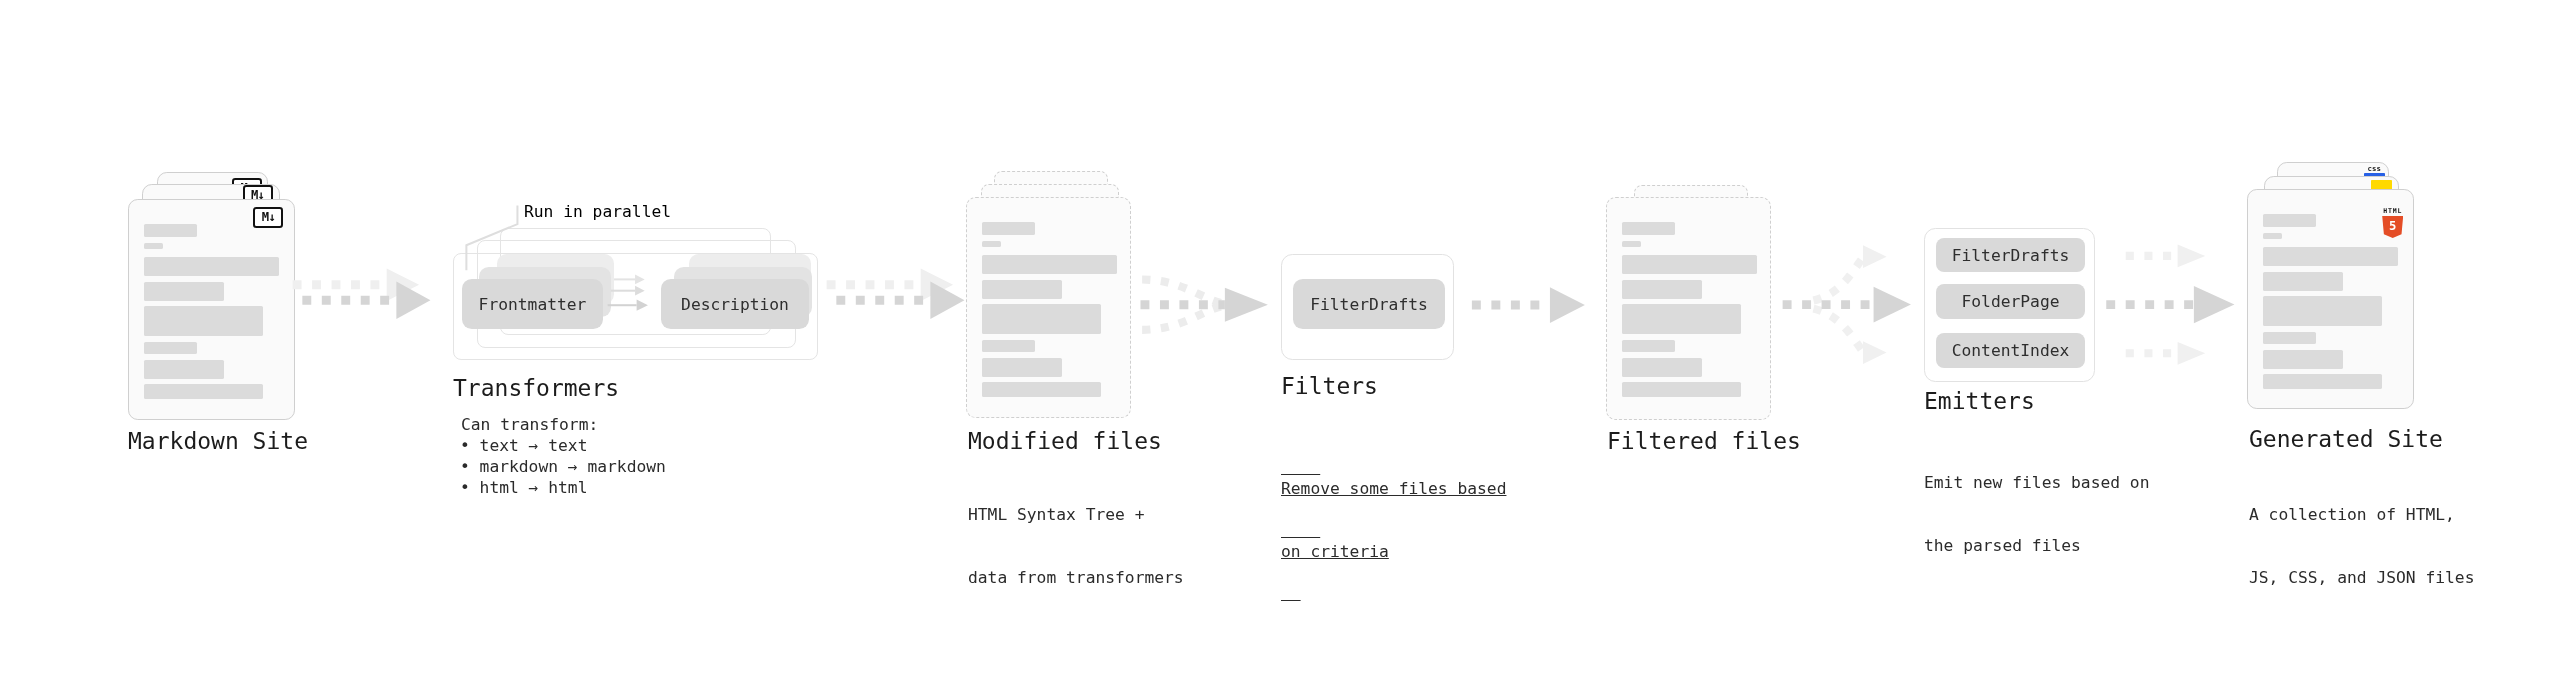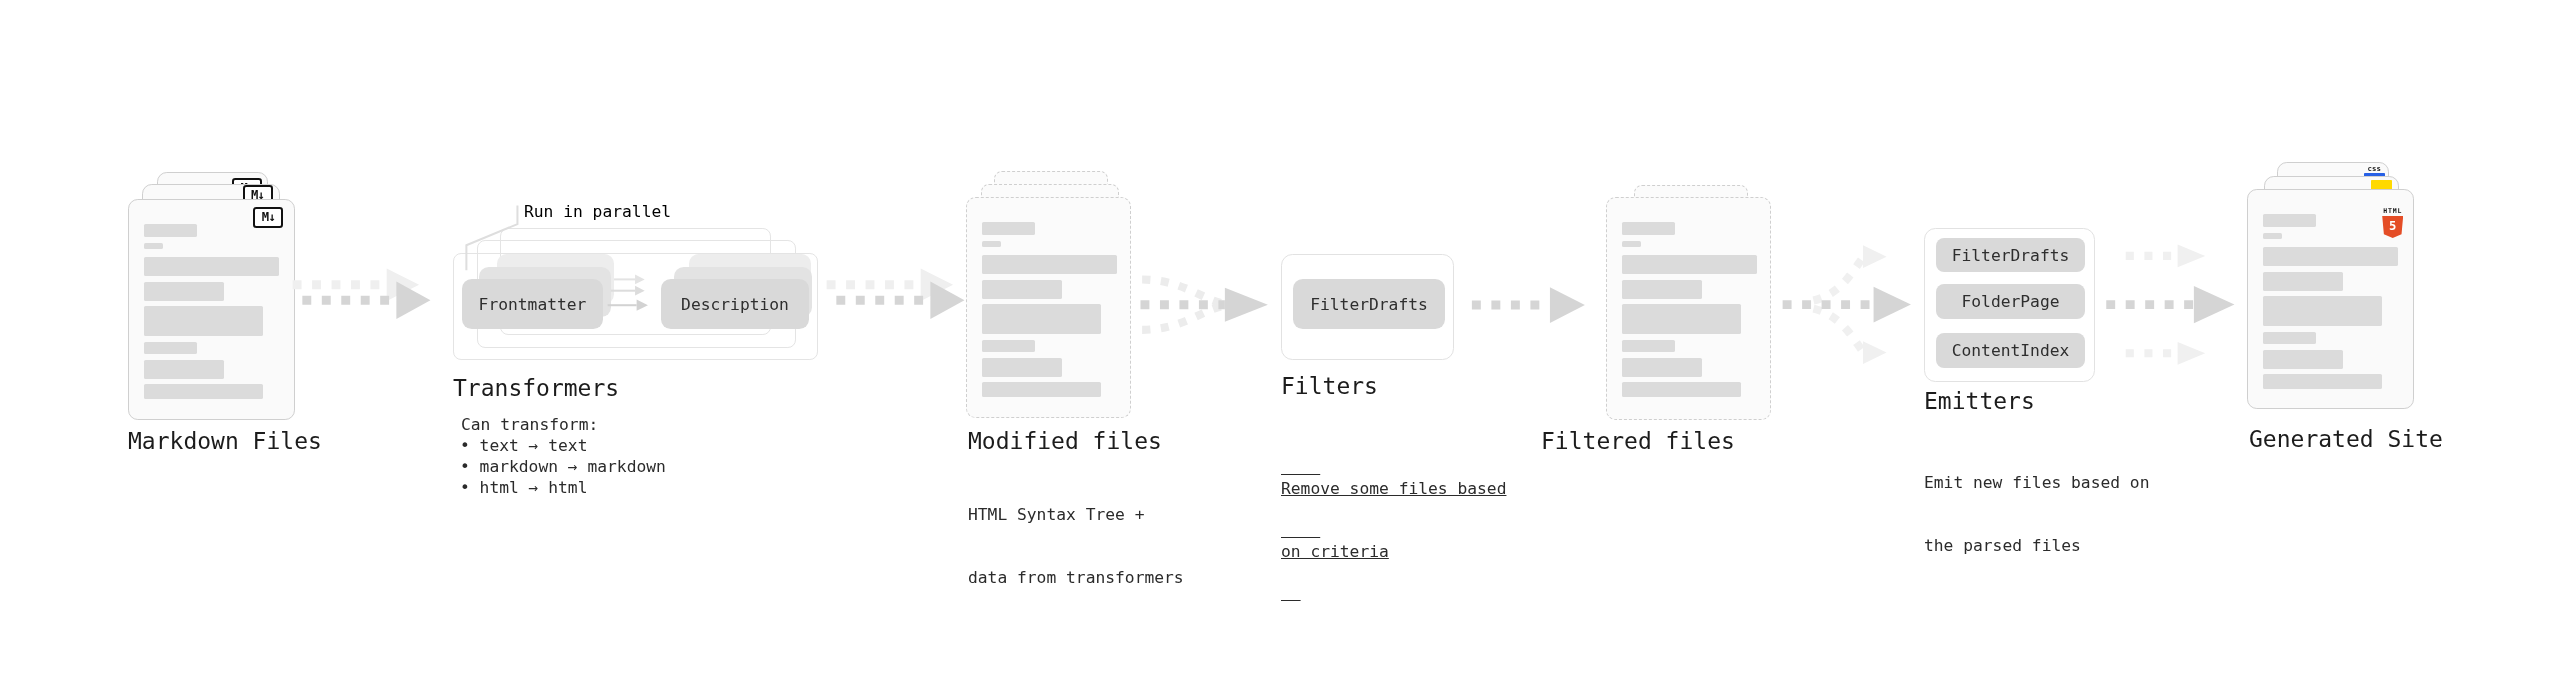--- a/index.html
+++ b/index.html
@@ -54,21 +54,21 @@
           <div class="bar" style="width: 19.5px; height: 5.7px; margin-bottom: 2.4px;"></div>
           <div class="bar" style="width: 135px; height: 19.5px;"></div>
           <div class="bar" style="width: 80px; height: 18.7px;"></div>
           <div class="bar" style="width: 119px; height: 30px;"></div>
           <div class="bar" style="width: 53px; height: 12.2px;"></div>
           <div class="bar" style="width: 80px; height: 18.7px;"></div>
           <div class="bar" style="width: 119px; height: 14.6px;"></div>
         </div>
     </div>
   </div>
-  <div class="title" style="left:128px;top:428px;">Markdown Files</div>
+  <div class="title" style="left:128px;top:428px;">Markdown Site</div>
 
   <svg style="left:291px;top:258px;" width="150" height="65" viewBox="0 0 185 80">
     <g stroke="#efefef" fill="#efefef">
       <path d="M2 33 H118" fill="none" stroke-width="11" stroke-dasharray="11 13"></path>
       <polygon points="118,13 158,33 118,53" stroke="none"></polygon>
     </g>
     <g stroke="#d5d5d5" fill="#d5d5d5">
       <path d="M14 52 H130" fill="none" stroke-width="11" stroke-dasharray="11 13"></path>
       <polygon points="130,29 172,52 130,75" stroke="none"></polygon>
     </g>
@@ -176,21 +176,21 @@
           <div class="bar" style="width: 19.5px; height: 5.7px; margin-bottom: 2.4px;"></div>
           <div class="bar" style="width: 135px; height: 19.5px;"></div>
           <div class="bar" style="width: 80px; height: 18.7px;"></div>
           <div class="bar" style="width: 119px; height: 30px;"></div>
           <div class="bar" style="width: 53px; height: 12.2px;"></div>
           <div class="bar" style="width: 80px; height: 18.7px;"></div>
           <div class="bar" style="width: 119px; height: 14.6px;"></div>
         </div>
     </div>
   </div>
-  <div class="title" style="left:1541px;top:428px;">Filtered files</div>
+  <div class="title" style="left:1607px;top:428px;">Filtered files</div>
 
   <svg style="left:1781px;top:242px;" width="134" height="126" viewBox="0 0 165 155">
     <g fill="none" stroke="#f0f0f0" stroke-width="10" stroke-dasharray="10 13">
       <path d="M40 72 C74 64, 88 36, 101 19"></path>
       <path d="M40 82 C74 90, 88 118, 101 135"></path>
     </g>
     <polygon points="101,4 130,18 101,32" fill="#f0f0f0"></polygon>
     <polygon points="101,122 130,136 101,150" fill="#f0f0f0"></polygon>
     <path d="M2 77 H114" fill="none" stroke="#d5d5d5" stroke-width="11" stroke-dasharray="11 13"></path>
     <polygon points="114,55 160,77 114,99" fill="#d5d5d5"></polygon>
@@ -238,15 +238,19 @@
           <div class="bar" style="width: 135px; height: 19.5px;"></div>
           <div class="bar" style="width: 80px; height: 18.7px;"></div>
           <div class="bar" style="width: 119px; height: 30px;"></div>
           <div class="bar" style="width: 53px; height: 12.2px;"></div>
           <div class="bar" style="width: 80px; height: 18.7px;"></div>
           <div class="bar" style="width: 119px; height: 14.6px;"></div>
         </div>
     </div>
   </div>
   <div class="title" style="left:2249px;top:426px;">Generated Site</div>
+  <div class="sub" style="left:2249px;top:462px;">
+    <div>A collection of HTML,</div>
+    <div>JS, CSS, and JSON files</div>
+  </div>
 
 </div>
 
 
 </body></html>

